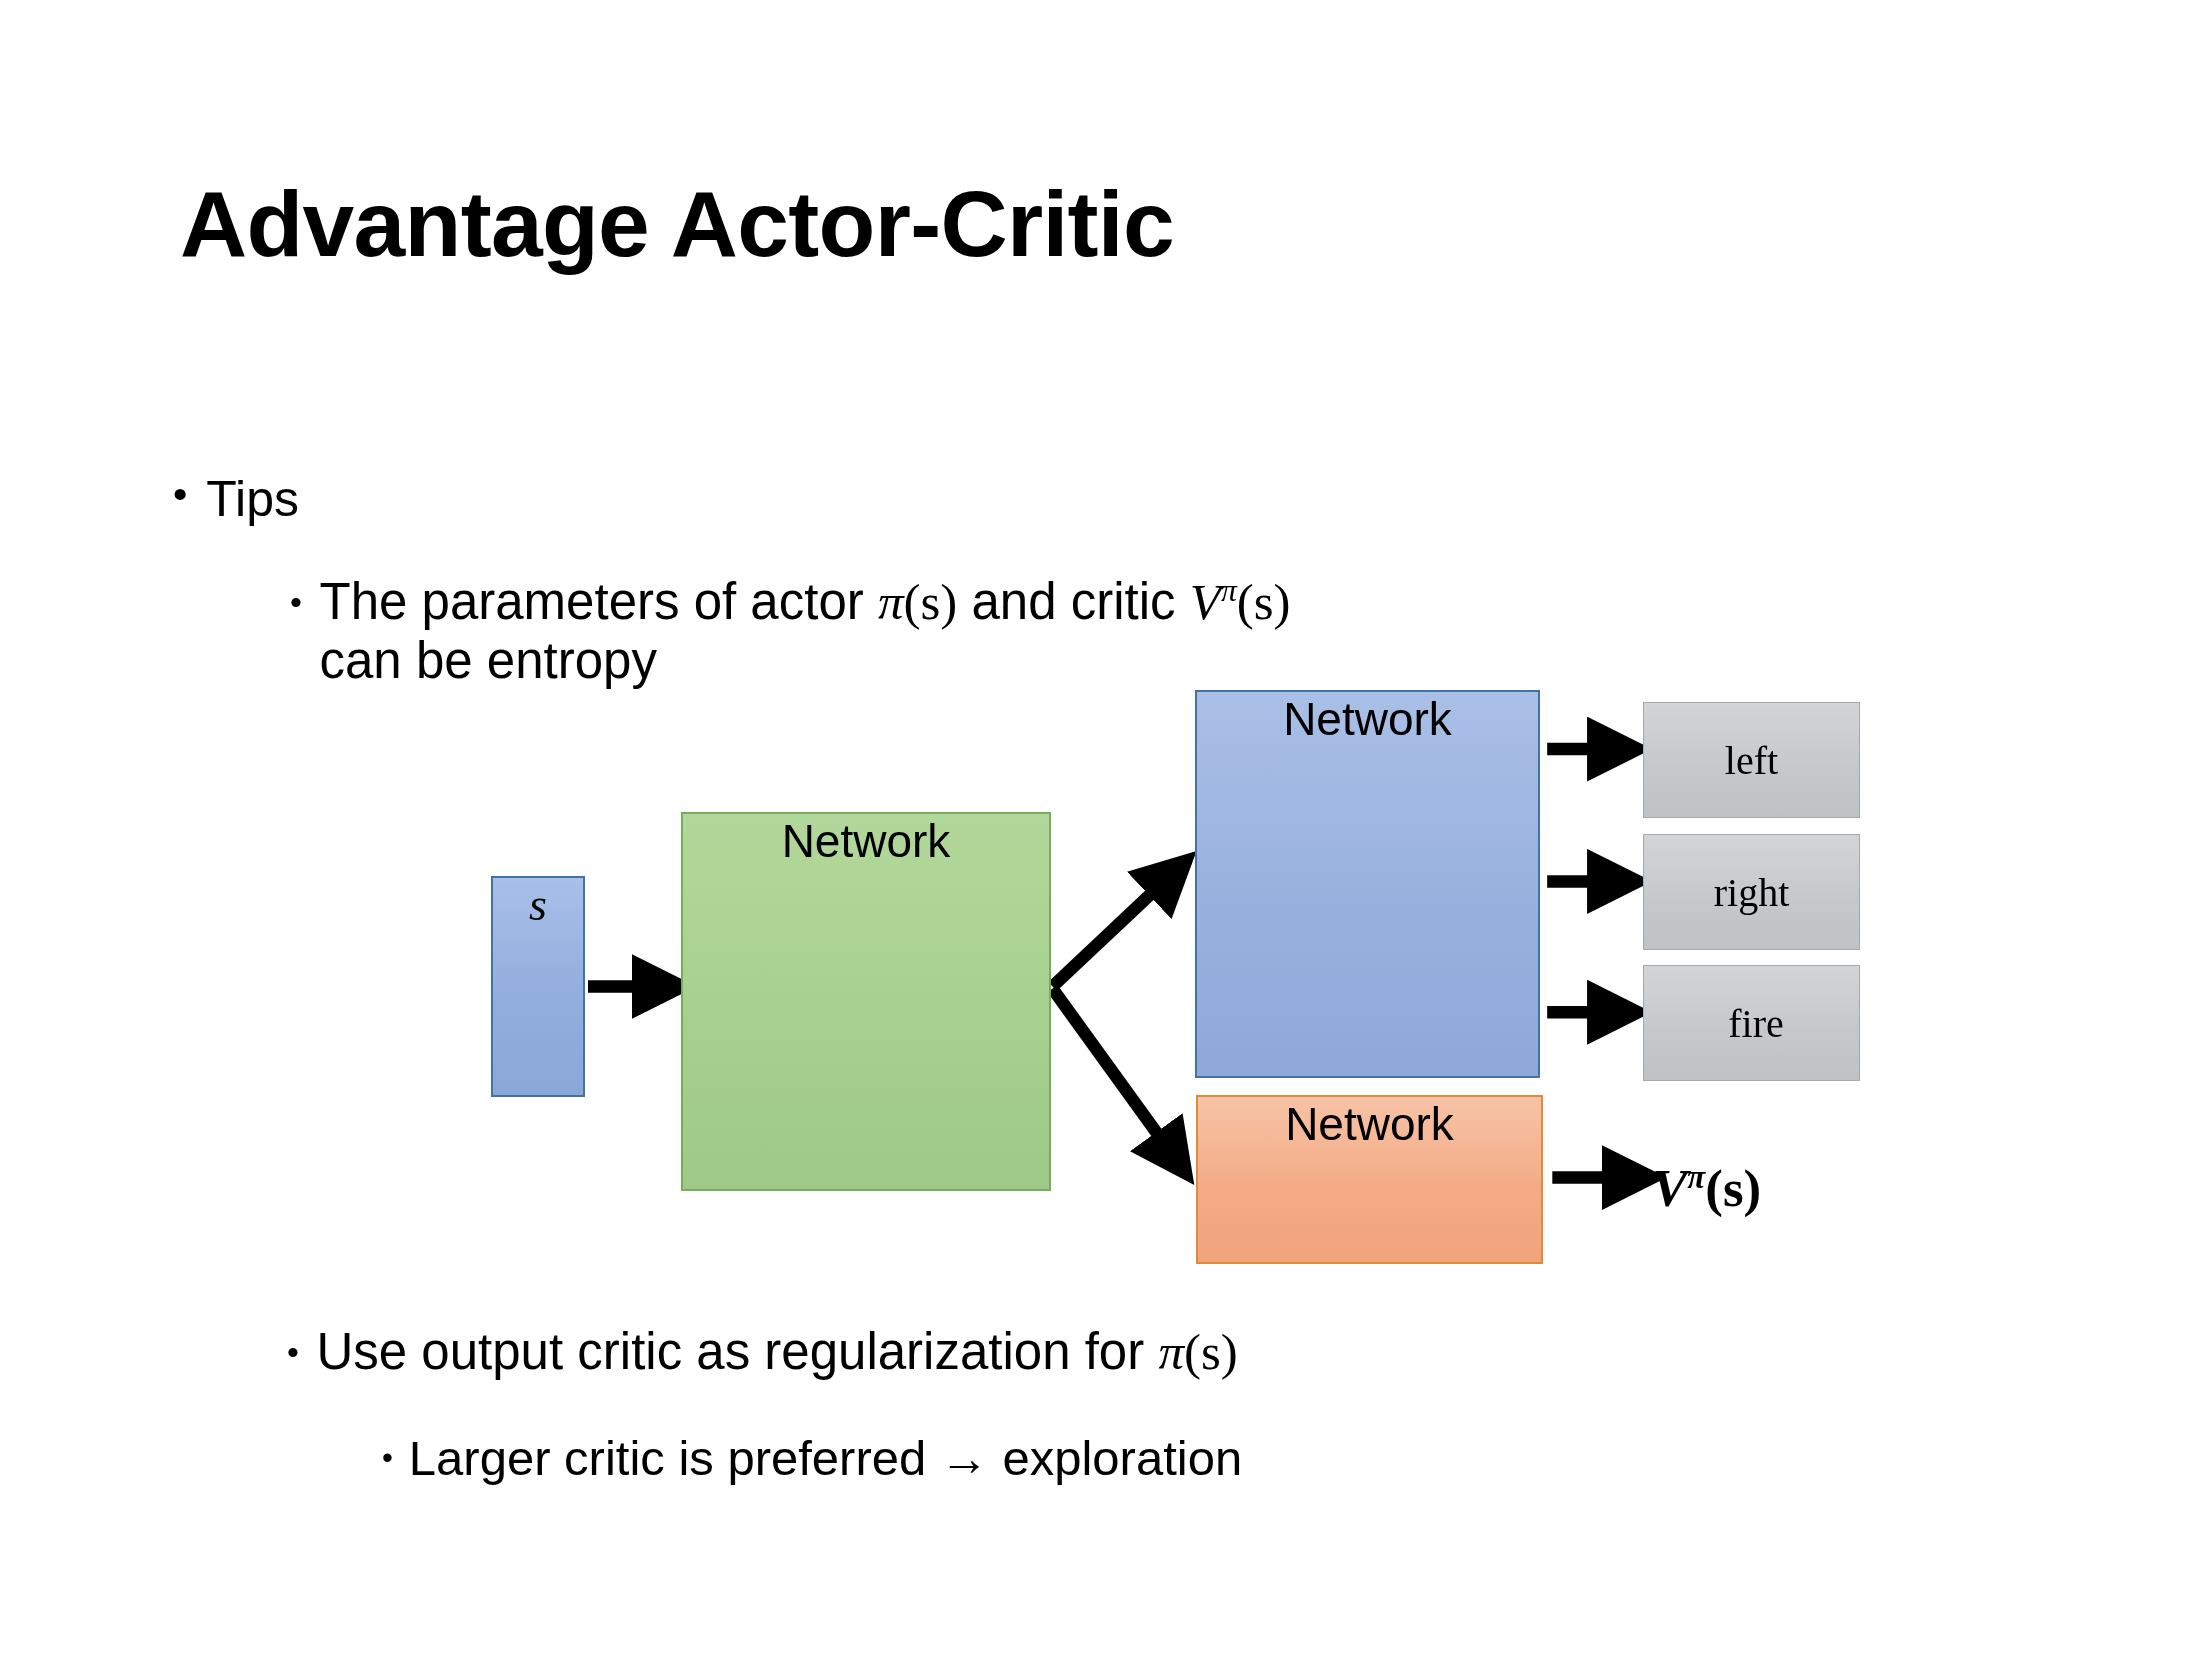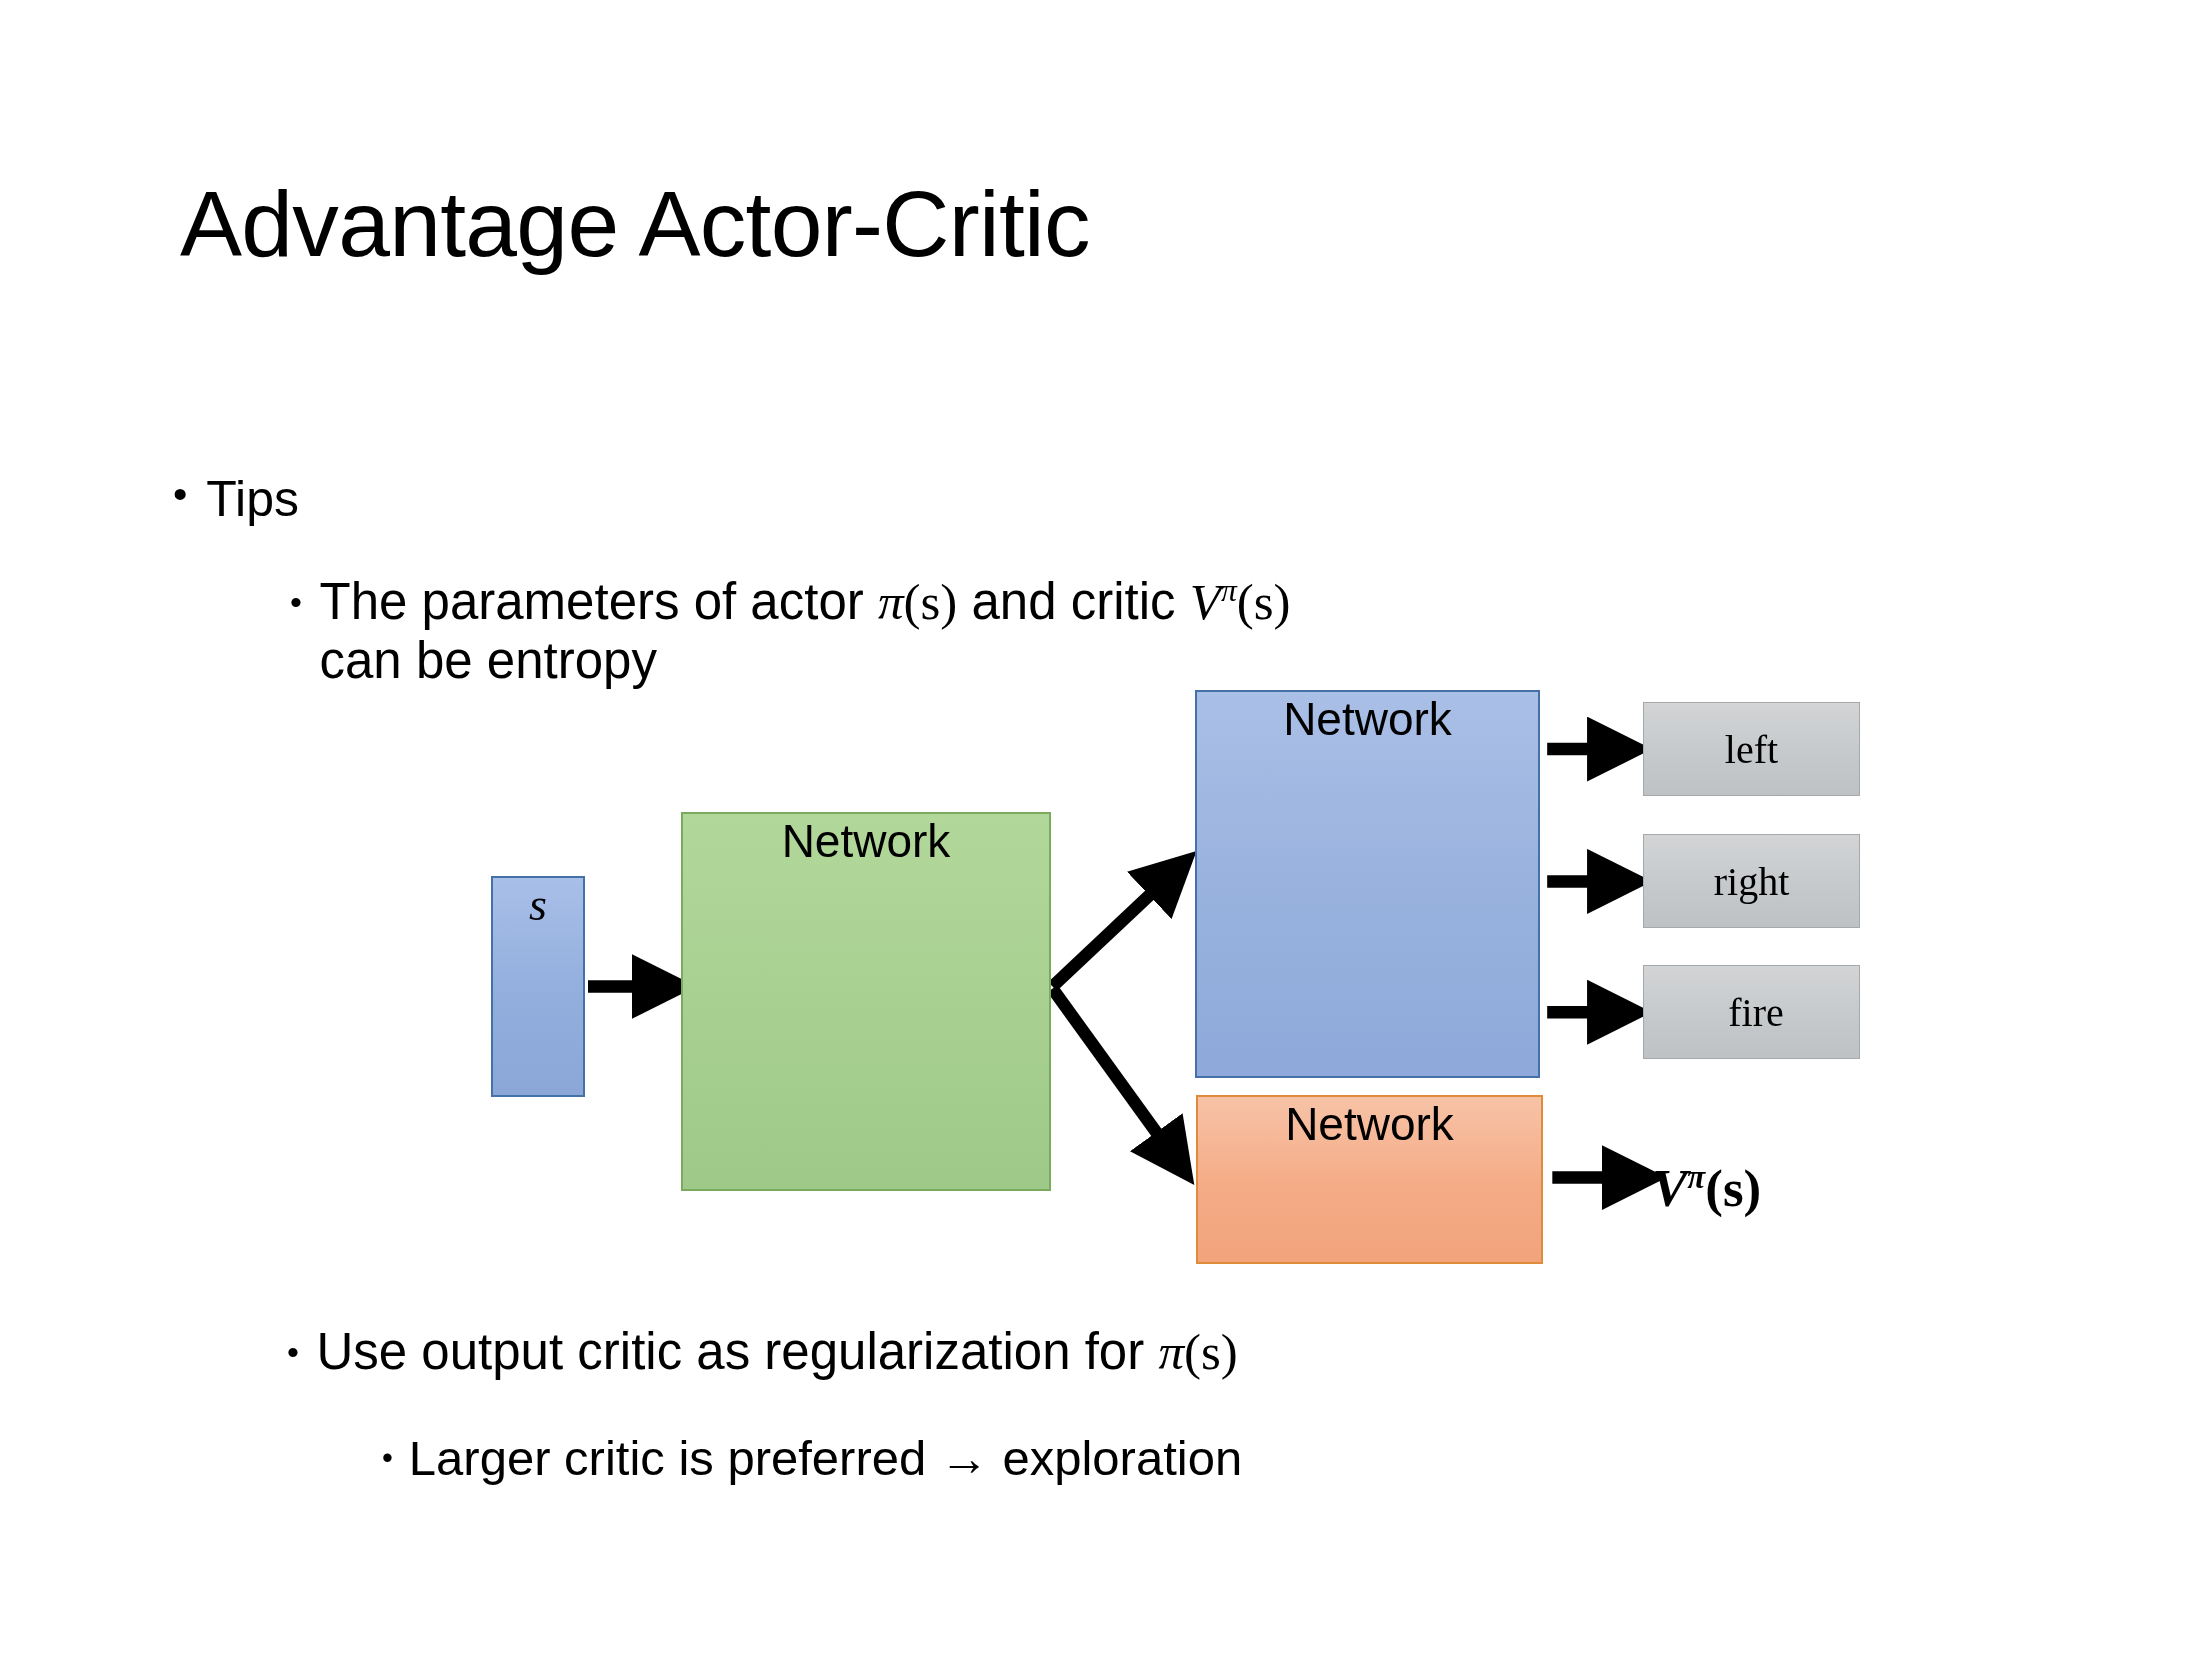--- a/index.html
+++ b/index.html
@@ -15,21 +15,21 @@
     font-family: "Liberation Sans", sans-serif;
     color: #000000;
   }
 
   
   #slide-title {
     position: absolute;
     left: 180px;
     top: 173px;
     font-size: 93px;
-    font-weight: 400;
+    font-weight: 700;
     letter-spacing: -0.7px;
     line-height: 1.1;
     white-space: nowrap;
   }
 
   
   .bullet-row {
     position: absolute;
     display: flex;
     align-items: flex-start;
@@ -159,21 +159,21 @@
     border: 2.2px solid #e08b3c;
   }
   #node-critic .label { font-size: 46px; }
 
   
   .action-box {
     position: absolute;
     box-sizing: border-box;
     left: 1643px;
     width: 217px;
-    height: 94px;
+    height: 116px;
     background: linear-gradient(180deg, #d2d4d6 0%, #c6c9cb 55%, #bfc2c4 100%);
     border: 1.5px solid #a6a9ab;
     display: flex;
     align-items: center;
     justify-content: center;
   }
   .action-box .label {
     font-family: "Liberation Serif", "DejaVu Serif", serif;
     font-size: 40px;
   }

